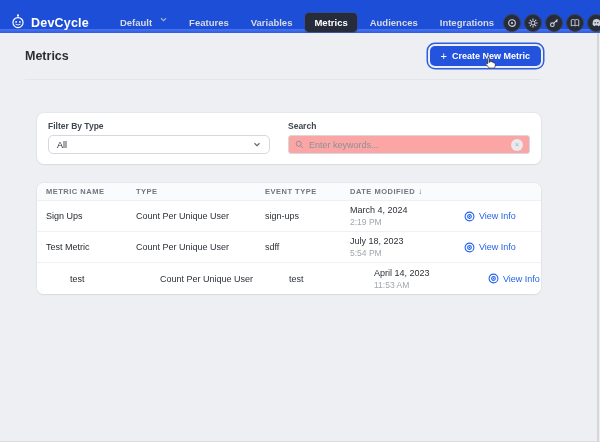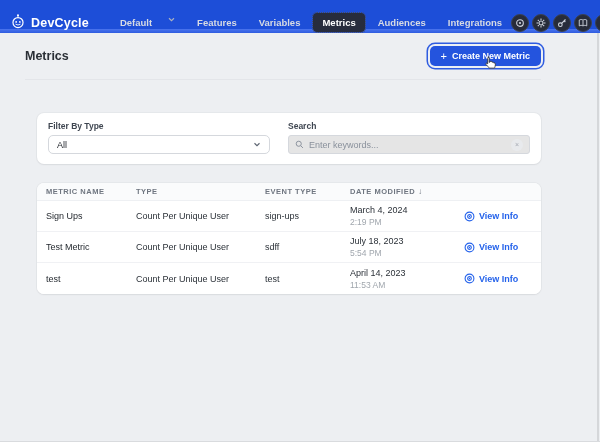--- a/index.html
+++ b/index.html
@@ -17,21 +17,21 @@
     height:29px; background:#1d4ed8;
     display:flex; align-items:center;
     padding:16px 8px 0 10px;
   }
   .brand { display:flex; align-items:center; gap:5px; margin-right:22px; }
   .brand-name { color:#fff; font-size:12.5px; font-weight:700; letter-spacing:.2px; }
   .nav-items { display:flex; align-items:center; gap:4px; }
   .nav-item {
     color:#d7dbe3; font-size:9.5px; font-weight:600;
     padding:4px 9px; border-radius:4px; cursor:pointer;
-    display:flex; align-items:flex-start; gap:16px; white-space:nowrap;
+    display:flex; align-items:flex-start; gap:8px; white-space:nowrap;
   }
   .nav-item.active { background:#272c3d; color:#fff; outline:1px dotted #454c63; }
   .nav-right { margin-left:auto; display:flex; align-items:center; gap:3px; }
   .icon-btn {
     width:18px; height:18px; border-radius:50%;
     background:#272c3a; border:1px solid #3a4152;
     display:flex; align-items:center; justify-content:center; cursor:pointer;
   }
 
   
@@ -62,21 +62,21 @@
   .filter-card { margin-top:33px; display:flex; gap:18px; padding:8px 11px 10px 11px; }
   .field-label { font-size:8.5px; font-weight:600; color:#3f4651; margin-bottom:4px; }
   .filter-col-type { flex:0 0 222px; }
   .filter-col-search { flex:1; }
   .select-box {
     height:19px; border:1px solid #d5d8dd; border-radius:5px; background:#fff;
     display:flex; align-items:center; justify-content:space-between;
     padding:8px 8px; font-size:9px; color:#1d2127; cursor:pointer;
   }
   .search-box {
-    height:19px; border:1px solid #d5d8dd; border-radius:3px; background:#e5e5e5;
+    height:19px; border:1px solid #d5d8dd; border-radius:3px; background:#fca5a5;
     display:flex; align-items:center; padding:0 6px; gap:5px;
   }
   .search-box input {
     border:none; outline:none; flex:1; font-family:inherit;
     font-size:9px; color:#1d2127; background:transparent;
   }
   .search-box input::placeholder { color:#8a919c; }
   .clear-btn {
     width:12px; height:12px; border-radius:50%; border:none; background:#e8eaed;
     color:#a6abb4; font-size:7px; line-height:12px; text-align:center;
@@ -90,28 +90,28 @@
     grid-template-columns:90px 129px 85px 104px 1fr;
     align-items:center;
   }
   .t-head { background:#fafbfc; height:18px; border-bottom:1px solid #eef0f3; }
   .t-head .cell {
     font-size:7.5px; font-weight:700; letter-spacing:.5px;
     color:#6f7680; text-transform:uppercase;
   }
   .cell { padding-left:9px; }
   .t-body-row { height:31px; border-bottom:1px solid #f0f1f4; background:#fff; }
-  .t-body-row:last-child { border-bottom:none; }
+  .t-body-row:last-child { border-bottom:none;padding-left:24px; }
   .cell-name { font-size:9px; font-weight:500; color:#24292f; }
   .cell-plain { font-size:9px; color:#2b3publication138; color:#2b3138; }
   .date-line { font-size:9px; font-weight:500; color:#2b3138; }
   .time-line { font-size:8.5px; color:#a0a6ad; margin-top:2px; }
   .view-info {
     display:flex; align-items:center; gap:4px; padding-left:19px;
-    color:#2563eb; font-size:9px; font-weight:700; cursor:pointer;
+    color:#2563eb; font-size:9px; font-weight:400; cursor:pointer;
     text-decoration:none;
   }
   .sort-arrow { font-size:8px; margin-left:3px; letter-spacing:0; }
 
   
   .scroll-edge { position:absolute; right:1px; top:33px; bottom:0; width:2px; background:#d5d7da; }
   .cursor { position:absolute; left:483px; top:56px; z-index:50; pointer-events:none; }
 </style>
 </head>
 <body>

